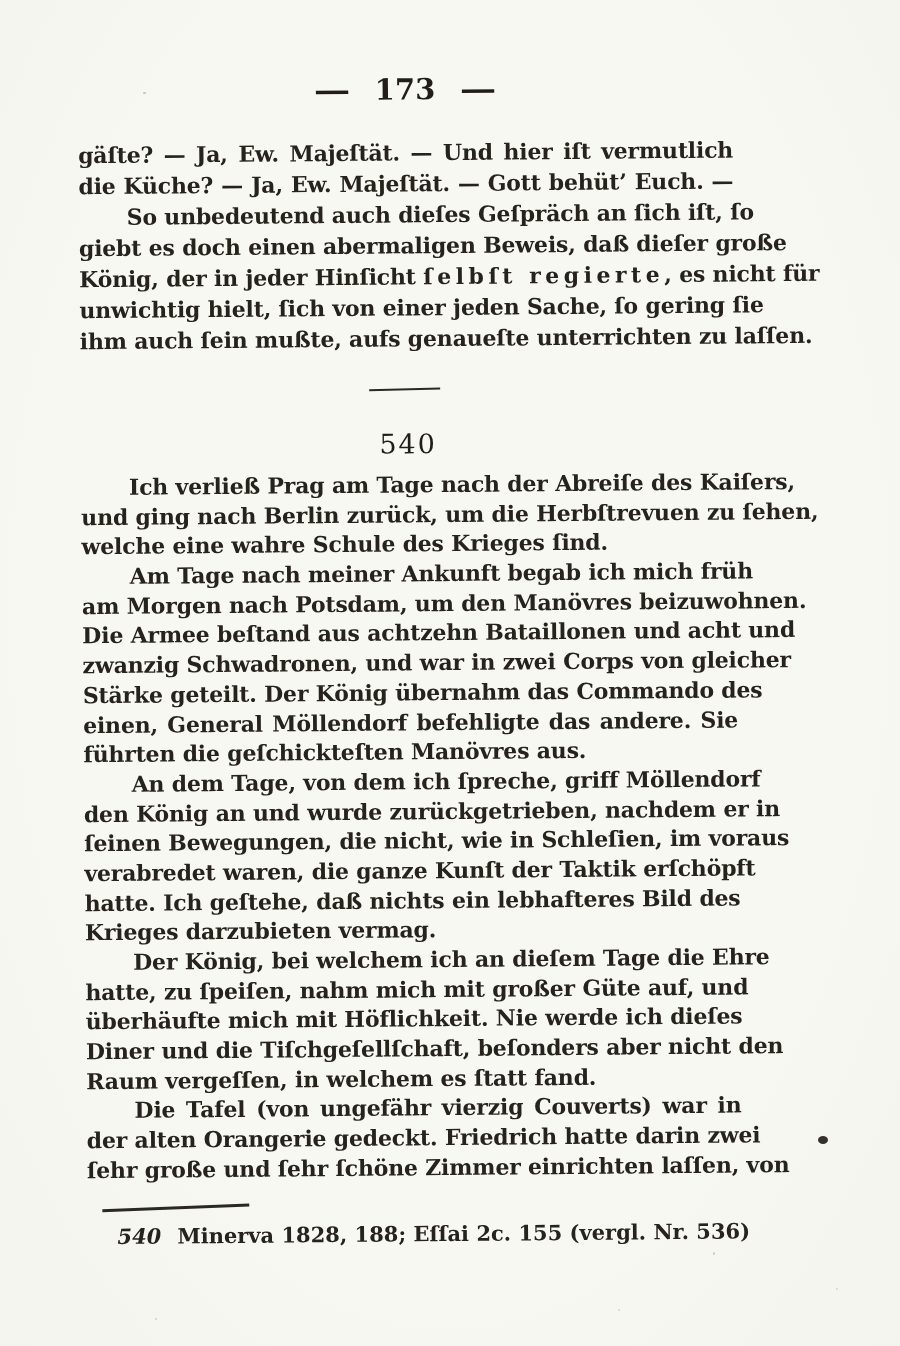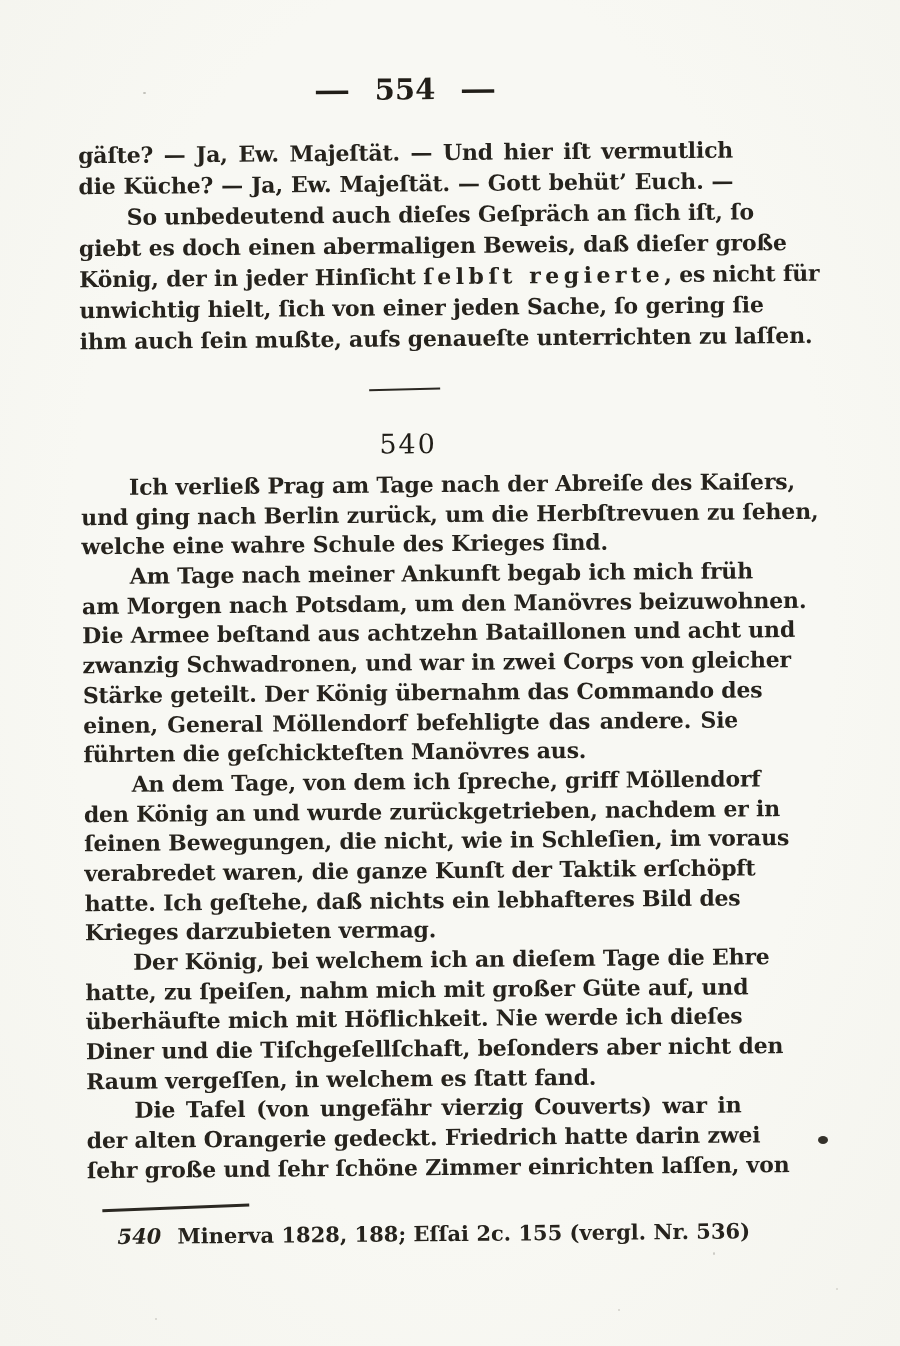--- a/index.html
+++ b/index.html
@@ -67,21 +67,21 @@
 </style>
 </head>
 <body>
 
 <div class="paper"></div>
 
 <div class="content">
 
   <div class="pagehead">
     <span class="dash">—</span>
-    <span>554</span>
+    <span>173</span>
     <span class="dash">—</span>
   </div>
 
   <div class="col" style="top:137px;">
     <div class="line">gäſte? — Ja, Ew. Majeſtät. — Und hier iſt vermutlich</div>
     <div class="line">die Küche? — Ja, Ew. Majeſtät. — Gott behüt’ Euch. —</div>
     <div class="line fl">So unbedeutend auch dieſes Geſpräch an ſich iſt, ſo</div>
     <div class="line">giebt es doch einen abermaligen Beweis, daß dieſer große</div>
     <div class="line"><span>König, der in jeder Hinſicht </span><span class="sperr">ſelbſt regierte</span><span>, es nicht für</span></div>
     <div class="line">unwichtig hielt, ſich von einer jeden Sache, ſo gering ſie</div>

